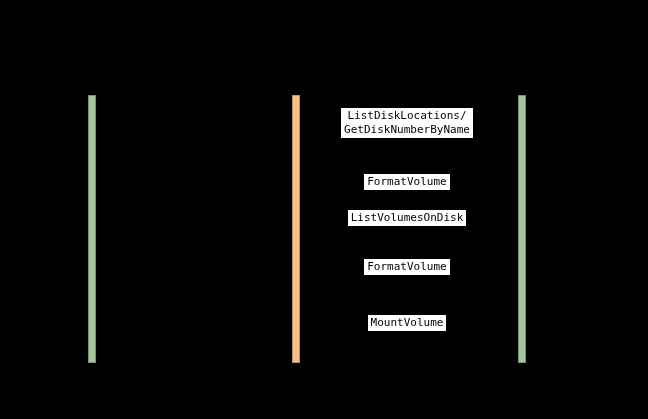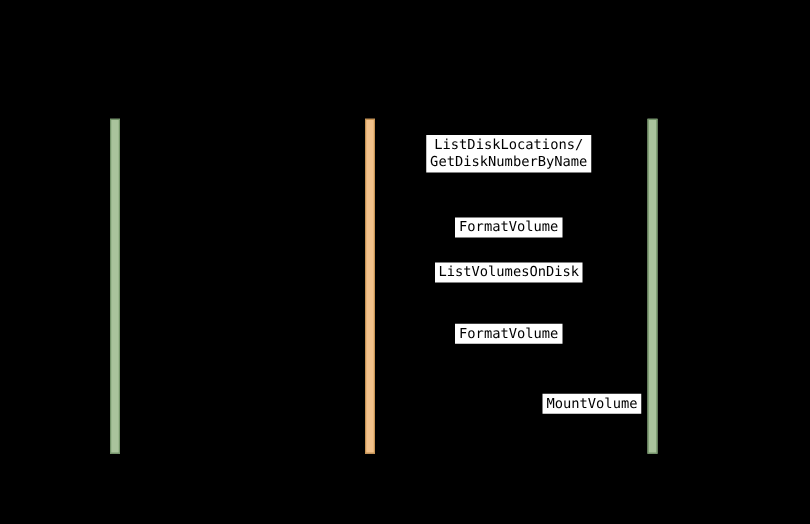--- a/index.html
+++ b/index.html
@@ -49,21 +49,21 @@
     color: var(--label-text, #000000);
     font-size: 11px;
     line-height: 14px;
     padding: 1px 3px;
     white-space: pre-line;
   }
   .m0 { top: 108px; }
   .m1 { top: 170px; }
   .m2 { top: 206px; }
   .m3 { top: 255px; }
-  .m4 { top: 311px; text-align: right; }
+  .m4 { top: 311px; }
 </style>
 </head>
 <body style="background: rgb(0, 0, 0);">
 
 <div class="diagram">
 
   <div class="lifeline green left"></div>
 
   <div class="lifeline orange middle"></div>
 

